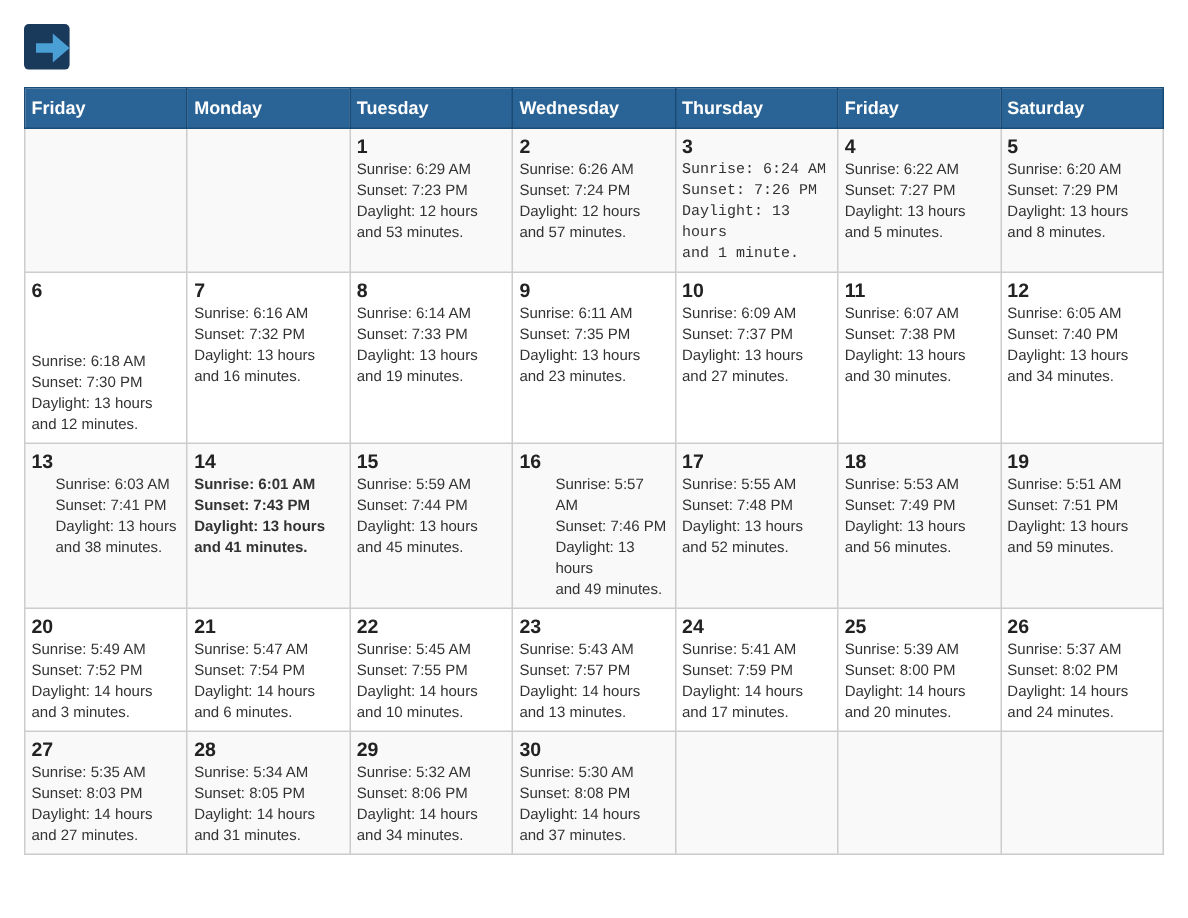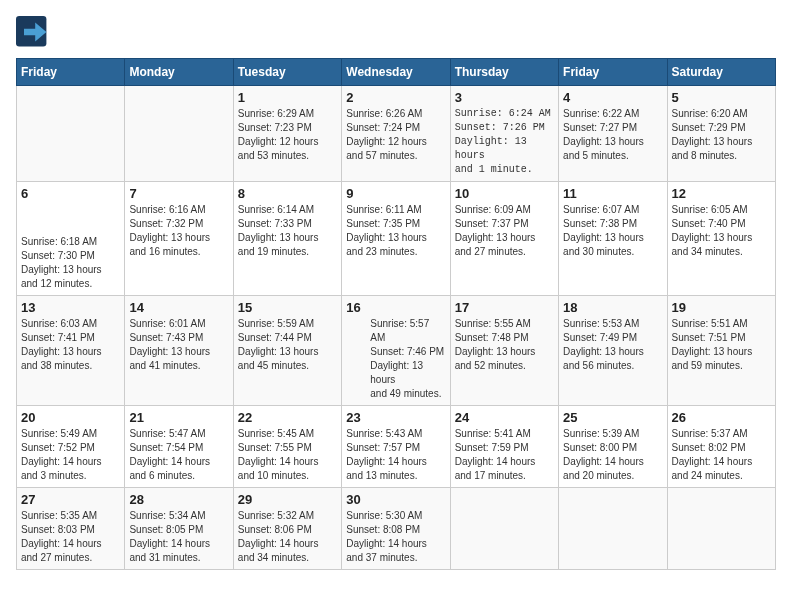--- a/index.html
+++ b/index.html
@@ -203,28 +203,28 @@
           <span class="day-num">12</span>
           <div class="day-info" style="white-space: pre-line;">Sunrise: 6:05 AM
 Sunset: 7:40 PM
 Daylight: 13 hours
 and 34 minutes.</div>
         </td>
       </tr>
       <tr>
         <td>
           <span class="day-num">13</span>
-          <div class="day-info" style="white-space: pre-line;">Sunrise: 6:03 AM
+          <div class="day-info" style="white-space: pre-line; margin-left: 16px;">Sunrise: 6:03 AM
 Sunset: 7:41 PM
 Daylight: 13 hours
 and 38 minutes.</div>
         </td>
         <td>
           <span class="day-num">14</span>
-          <div class="day-info" style="white-space: pre-line;">Sunrise: 6:01 AM
+          <div class="day-info" style="white-space: pre-line; font-weight: bold;">Sunrise: 6:01 AM
 Sunset: 7:43 PM
 Daylight: 13 hours
 and 41 minutes.</div>
         </td>
         <td>
           <span class="day-num">15</span>
           <div class="day-info" style="white-space: pre-line;">Sunrise: 5:59 AM
 Sunset: 7:44 PM
 Daylight: 13 hours
 and 45 minutes.</div>

